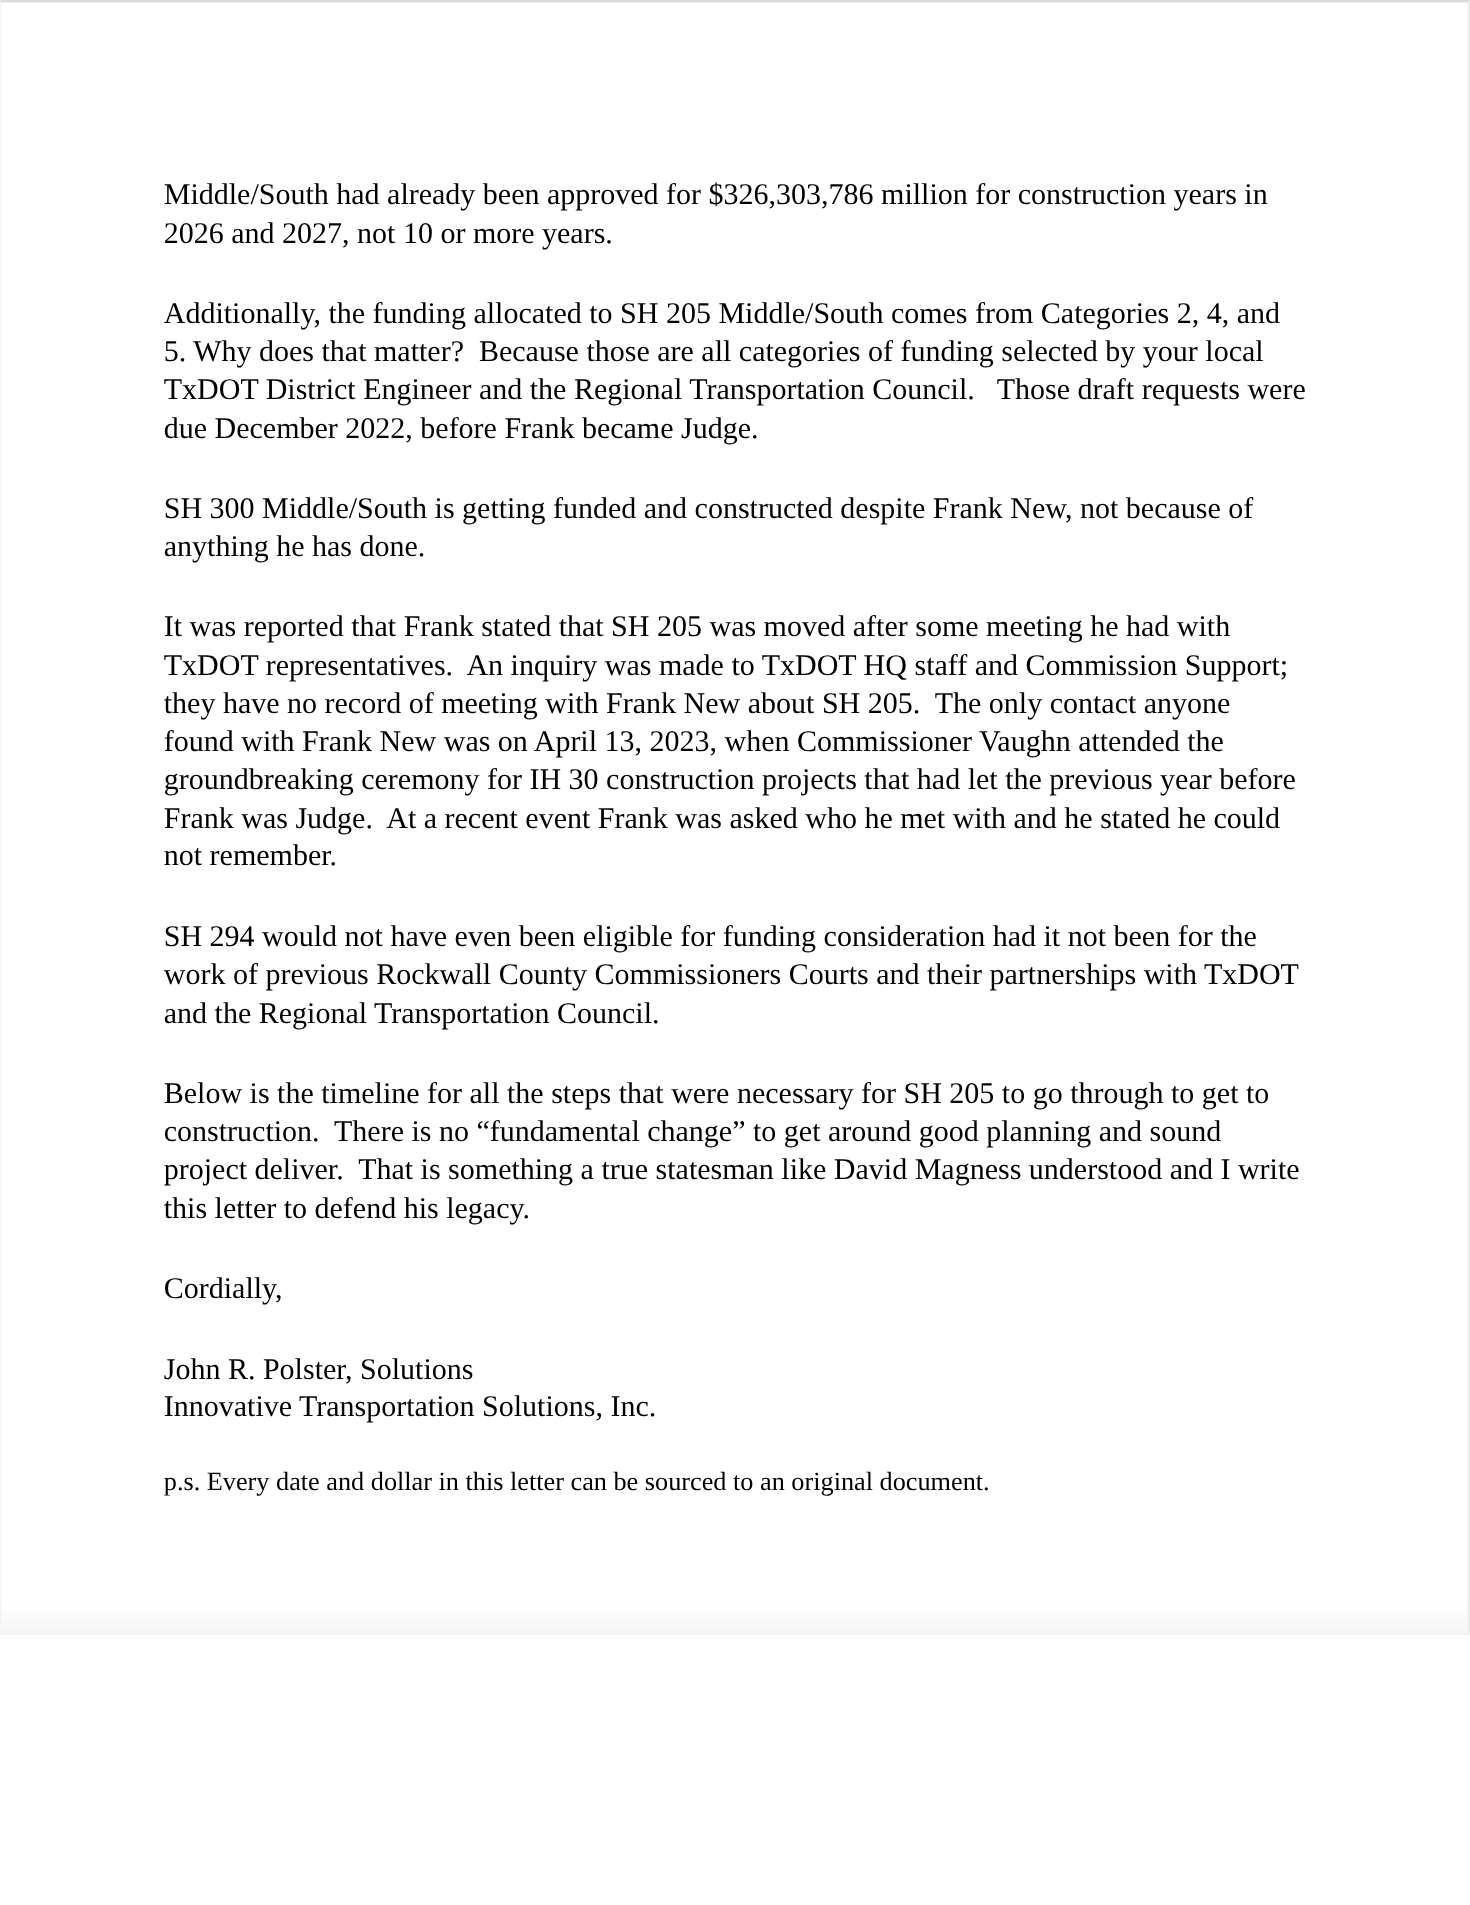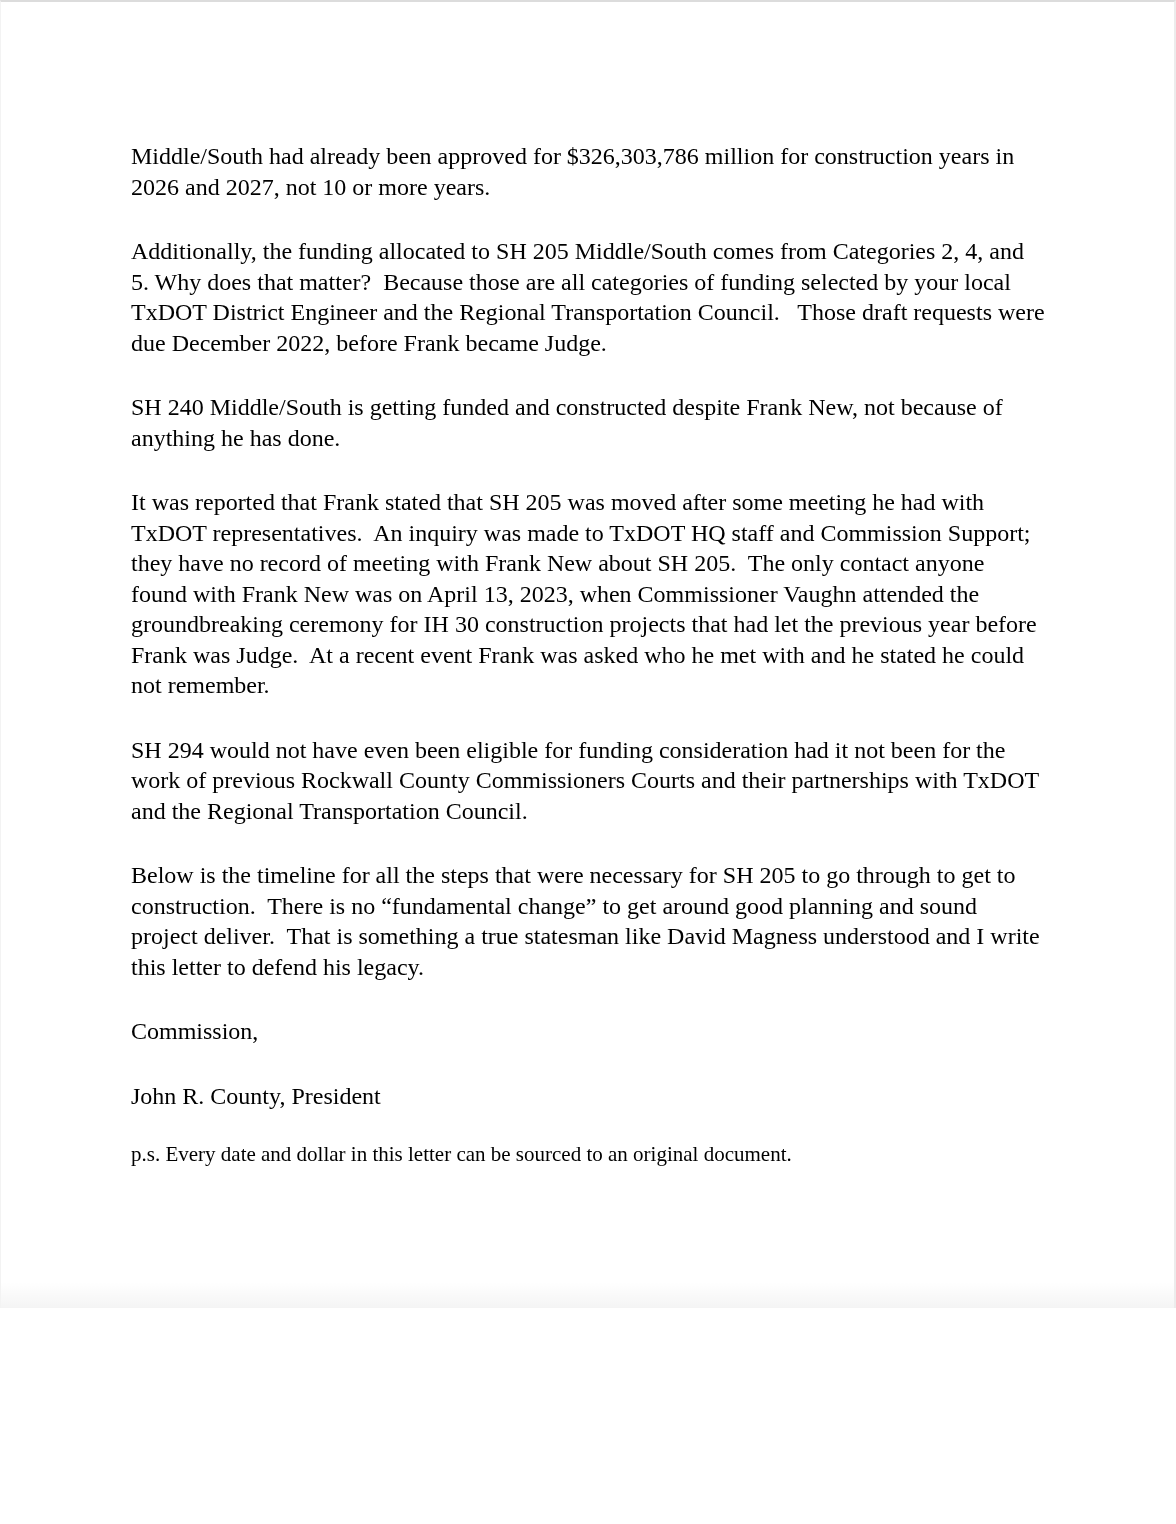--- a/index.html
+++ b/index.html
@@ -62,27 +62,28 @@
   }
 </style>
 </head>
 <body>
 
 <div class="page">
   <div class="letter-body">
 
     <p class="para">Middle/South had already been approved for $326,303,786 million for construction years in 2026 and 2027, not 10 or more years.</p>
     <p class="para">Additionally, the funding allocated to SH 205 Middle/South comes from Categories 2, 4, and 5. Why does that matter?  Because those are all categories of funding selected by your local TxDOT District Engineer and the Regional Transportation Council.   Those draft requests were due December 2022, before Frank became Judge.</p>
-    <p class="para">SH 240 Middle/South is getting funded and constructed despite Frank New, not because of anything he has done.</p>
+    <p class="para">SH 300 Middle/South is getting funded and constructed despite Frank New, not because of anything he has done.</p>
     <p class="para">It was reported that Frank stated that SH 205 was moved after some meeting he had with TxDOT representatives.  An inquiry was made to TxDOT HQ staff and Commission Support; they have no record of meeting with Frank New about SH 205.  The only contact anyone found with Frank New was on April 13, 2023, when Commissioner Vaughn attended the groundbreaking ceremony for IH 30 construction projects that had let the previous year before Frank was Judge.  At a recent event Frank was asked who he met with and he stated he could not remember.</p>
     <p class="para">SH 294 would not have even been eligible for funding consideration had it not been for the work of previous Rockwall County Commissioners Courts and their partnerships with TxDOT and the Regional Transportation Council.</p>
     <p class="para">Below is the timeline for all the steps that were necessary for SH 205 to go through to get to construction.  There is no “fundamental change” to get around good planning and sound project deliver.  That is something a true statesman like David Magness understood and I write this letter to defend his legacy.</p>
 
-    <p class="closing">Commission,</p>
+    <p class="closing">Cordially,</p>
 
     <div class="sig-block">
-      <p class="sig-line">John R. County, President</p>
+      <p class="sig-line">John R. Polster, Solutions</p>
+      <p class="sig-line">Innovative Transportation Solutions, Inc.</p>
     </div>
 
     <p class="postscript">p.s. Every date and dollar in this letter can be sourced to an original document.</p>
 
   </div>
 </div>
 
 </body></html>

